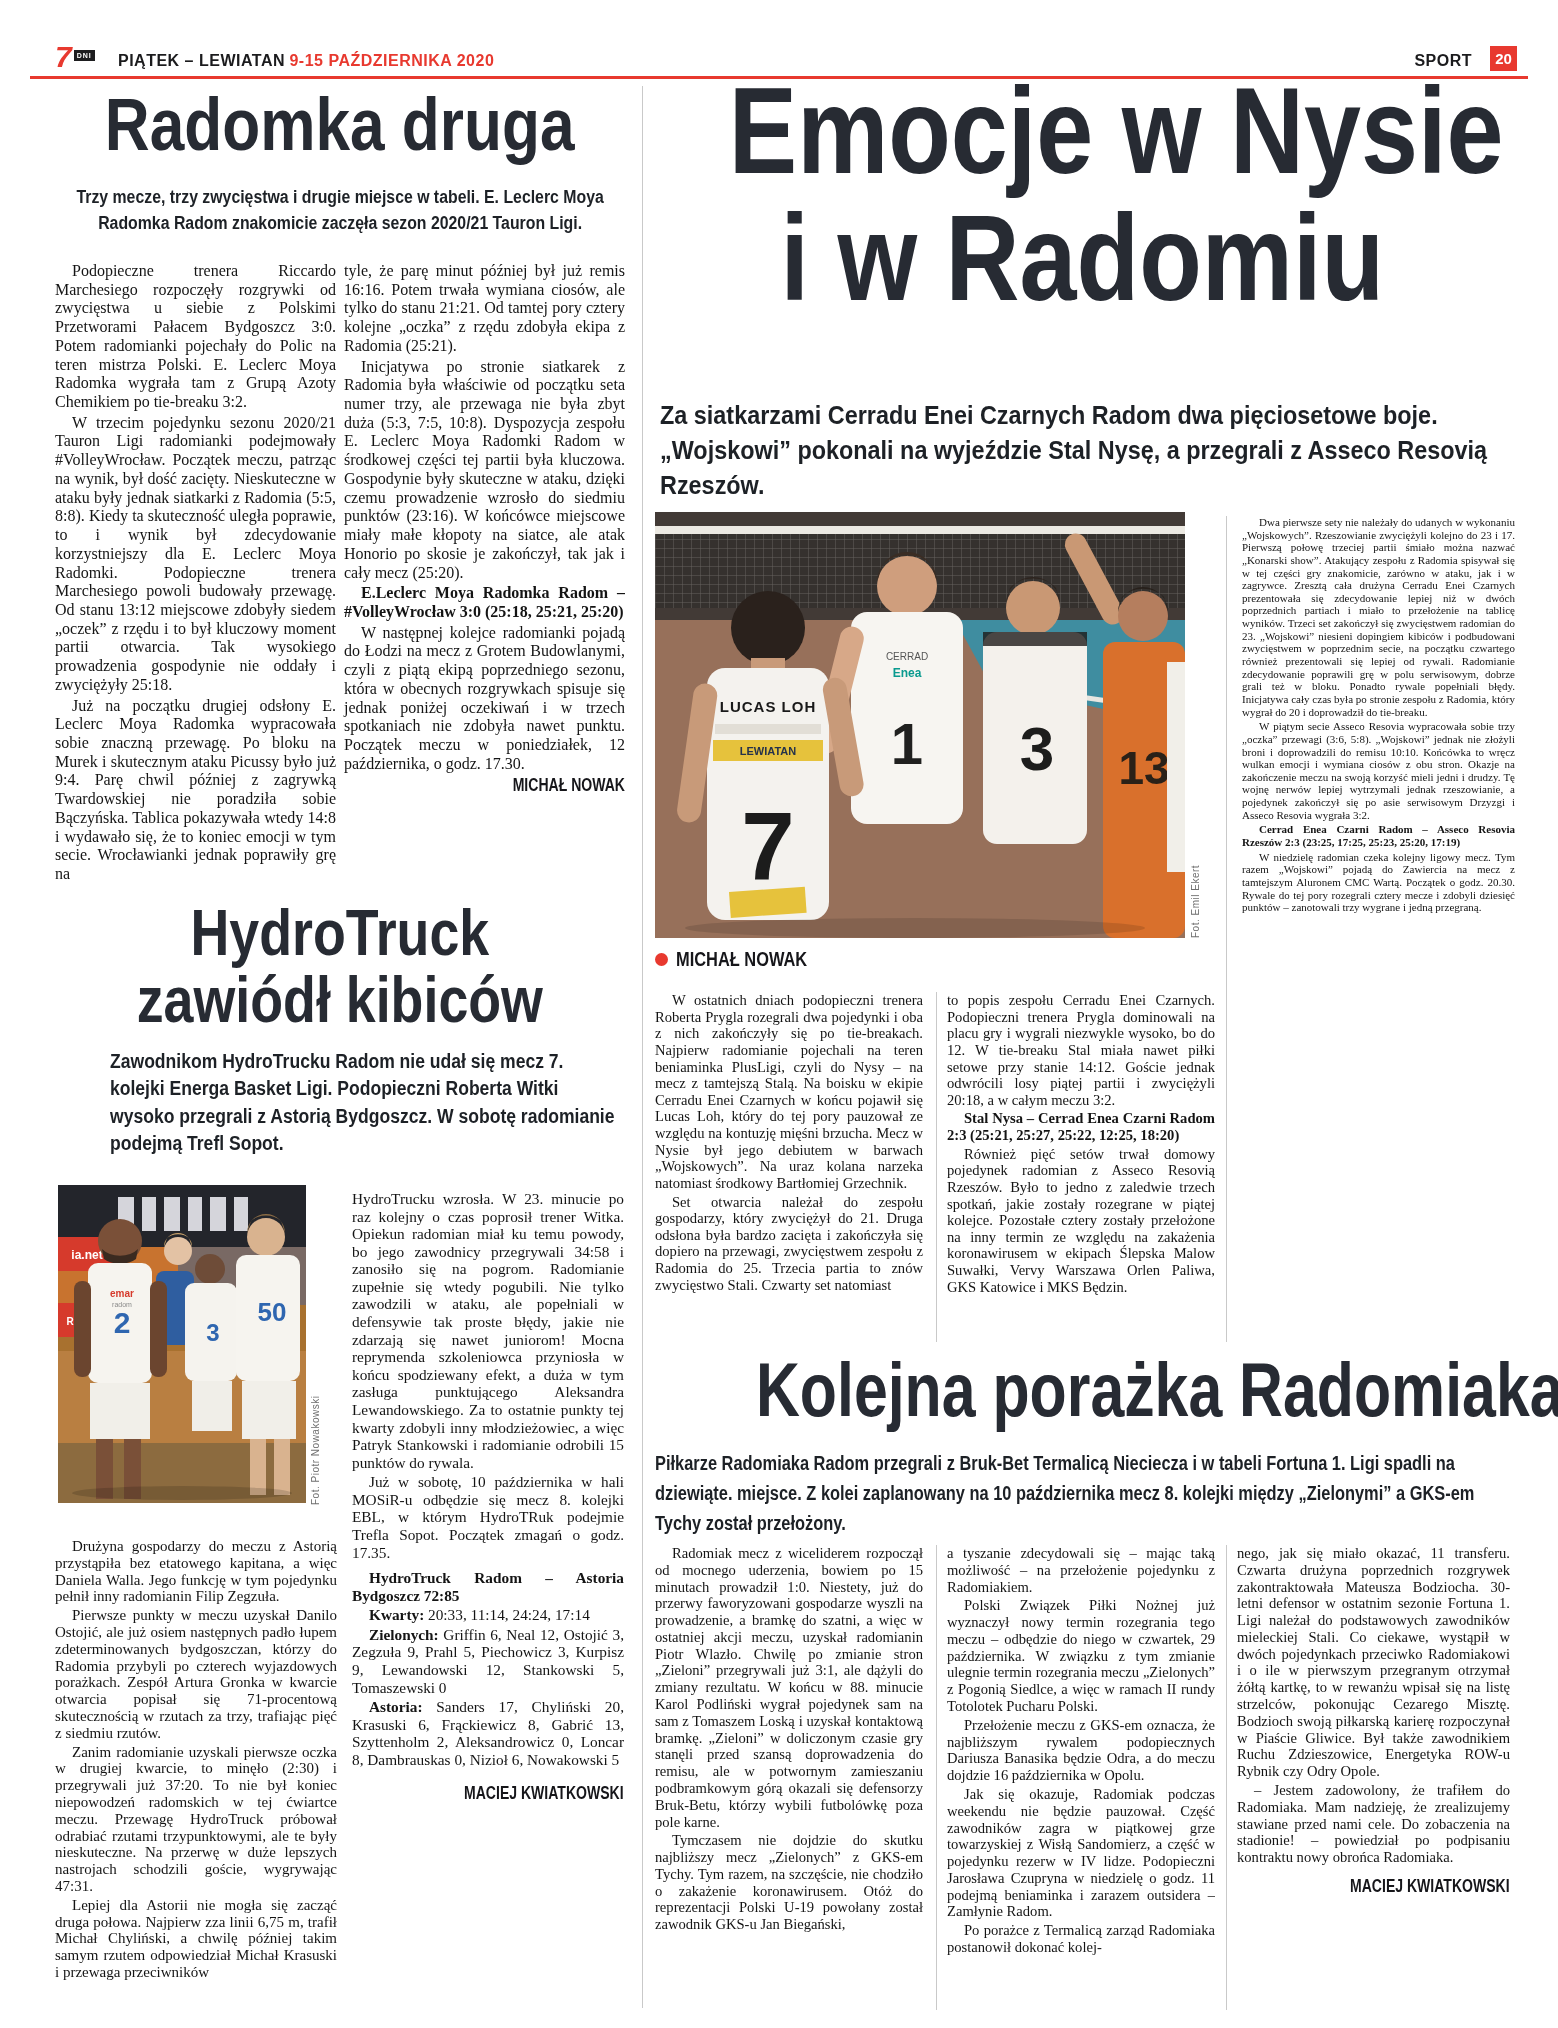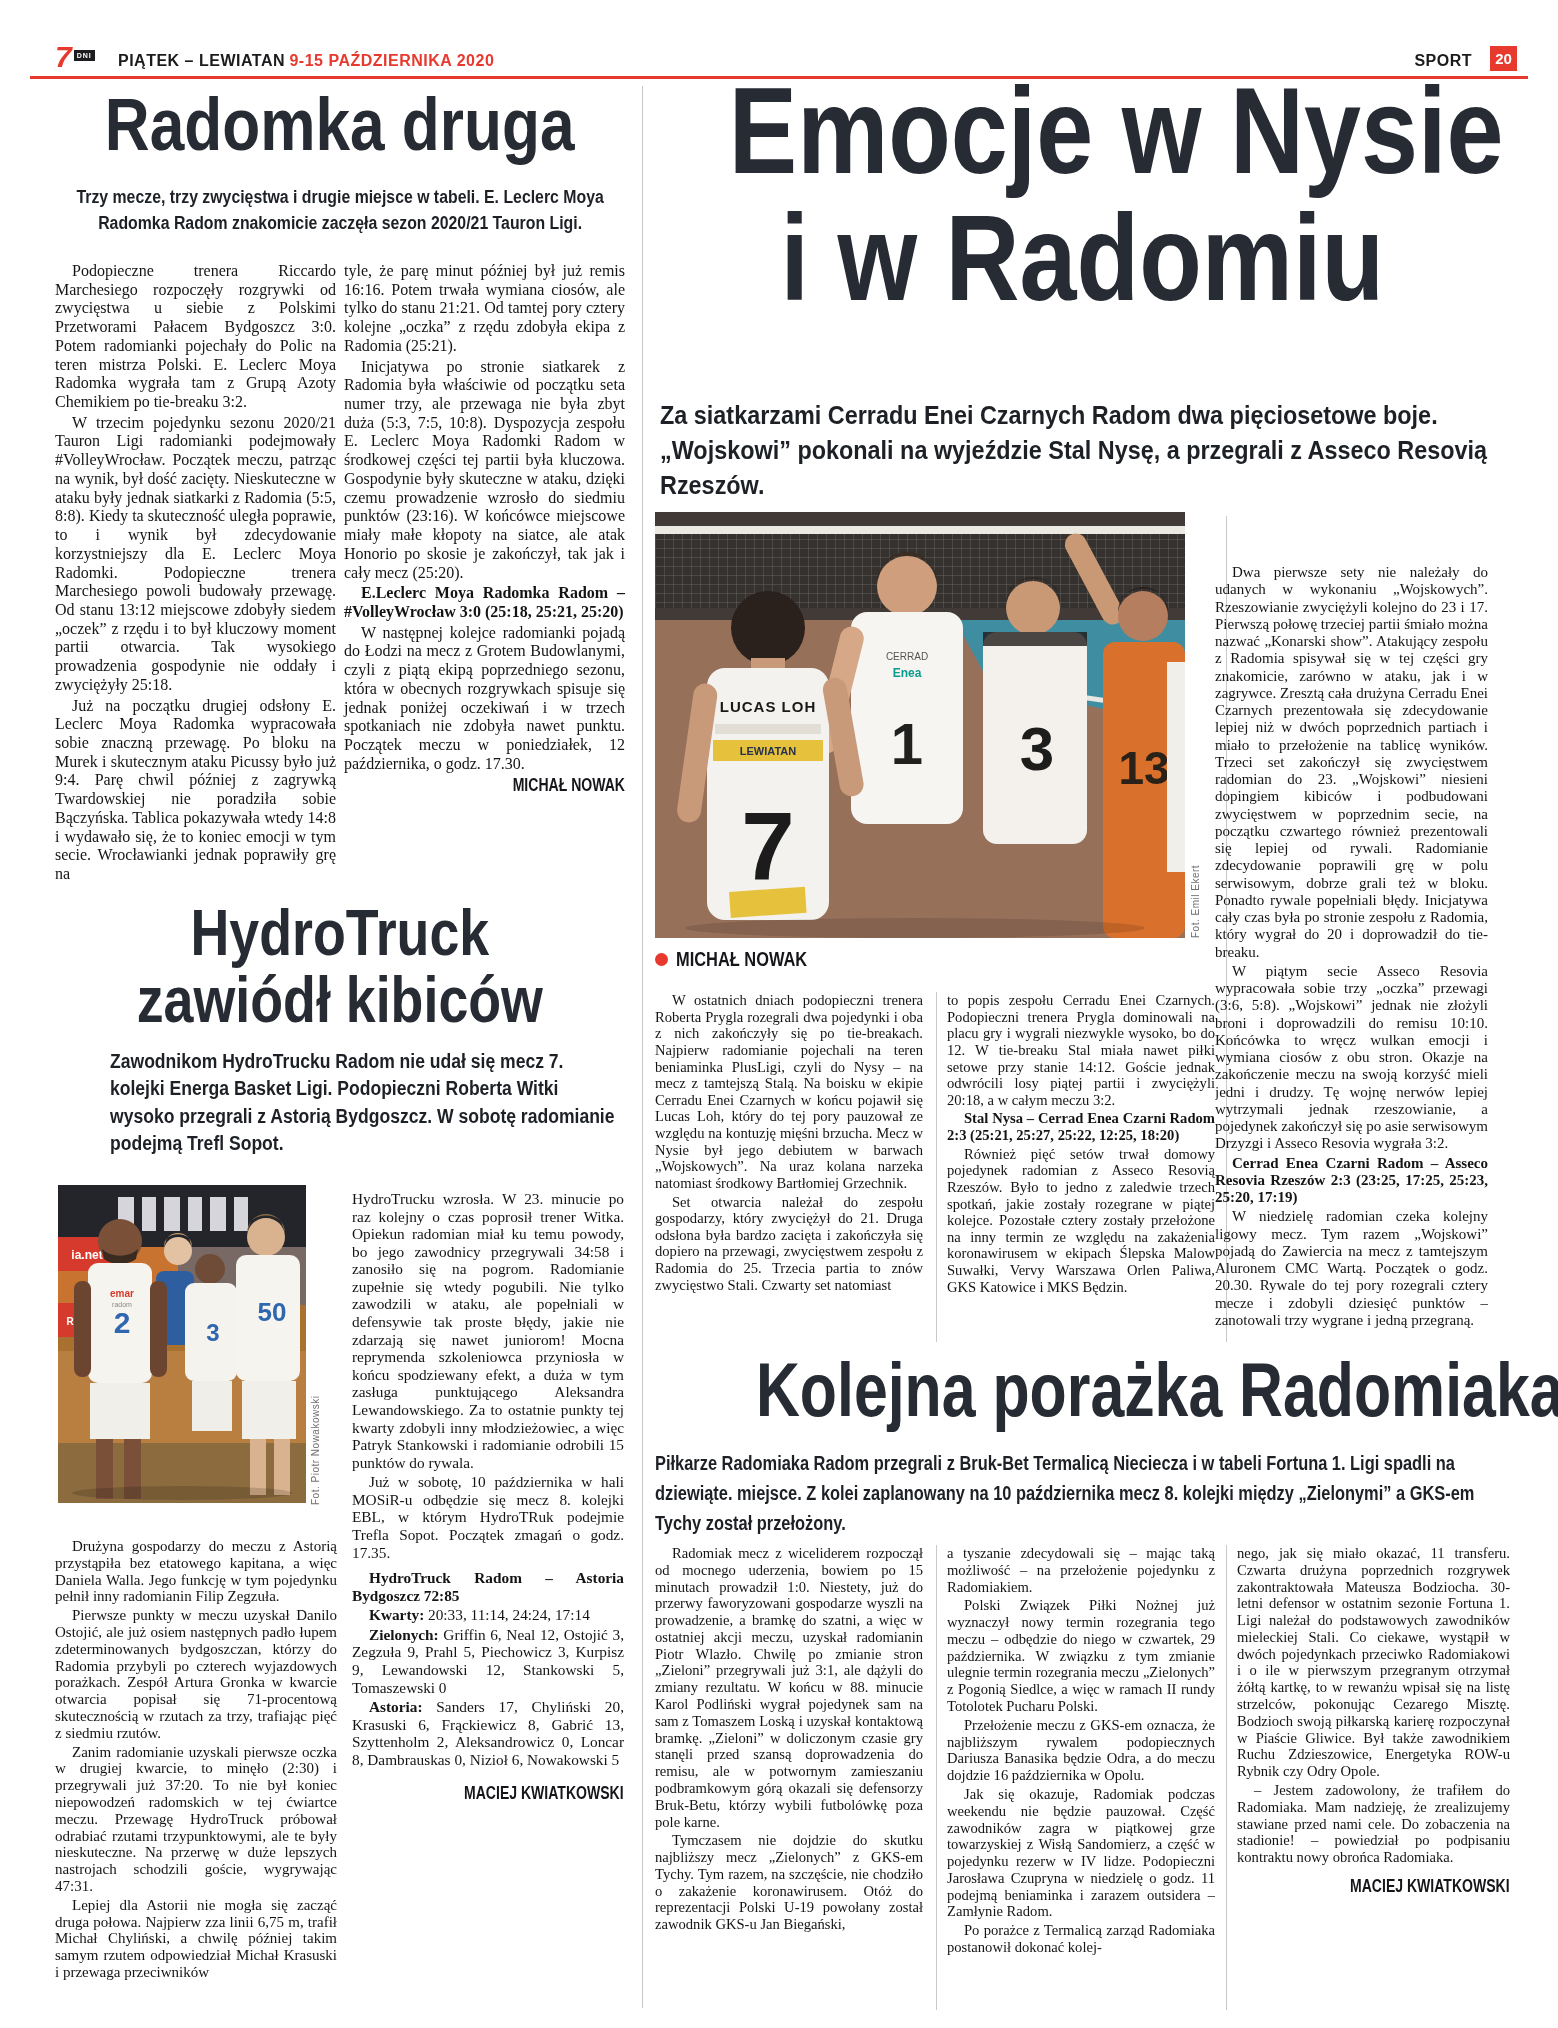--- a/index.html
+++ b/index.html
@@ -140,21 +140,21 @@
     <p>W ostatnich dniach podopieczni trenera Roberta Prygla rozegrali dwa pojedynki i oba z nich zakończyły się po tie-breakach. Najpierw radomianie pojechali na teren beniaminka PlusLigi, czyli do Nysy – na mecz z tamtejszą Stalą. Na boisku w ekipie Cerradu Enei Czarnych w końcu pojawił się Lucas Loh, który do tej pory pauzował ze względu na kontuzję mięśni brzucha. Mecz w Nysie był jego debiutem w barwach „Wojskowych”. Na uraz kolana narzeka natomiast środkowy Bartłomiej Grzechnik.</p>
     <p>Set otwarcia należał do zespołu gospodarzy, który zwyciężył do 21. Druga odsłona była bardzo zacięta i zakończyła się dopiero na przewagi, zwycięstwem zespołu z Radomia do 25. Trzecia partia to znów zwycięstwo Stali. Czwarty set natomiast</p>
   </div>
   <div class="vrule" style="left:936px;top:992px;height:350px;"></div>
   <div class="abs serif" style="left:947px;top:992px;width:268px;height:350px;overflow:hidden;font-size:14.6px;line-height:1.14;">
     <p class="cont">to popis zespołu Cerradu Enei Czarnych. Podopieczni trenera Prygla dominowali na placu gry i wygrali niezwykle wysoko, bo do 12. W tie-breaku Stal miała nawet piłki setowe przy stanie 14:12. Goście jednak odwrócili losy piątej partii i zwyciężyli 20:18, a w całym meczu 3:2.</p>
     <p class="result">Stal Nysa – Cerrad Enea Czarni Radom 2:3 (25:21, 25:27, 25:22, 12:25, 18:20)</p>
     <p>Również pięć setów trwał domowy pojedynek radomian z Asseco Resovią Rzeszów. Było to jedno z zaledwie trzech spotkań, jakie zostały rozegrane w piątej kolejce. Pozostałe cztery zostały przełożone na inny termin ze względu na zakażenia koronawirusem w ekipach Ślepska Malow Suwałki, Vervy Warszawa Orlen Paliwa, GKS Katowice i MKS Będzin.</p>
   </div>
   <div class="vrule" style="left:1226px;top:516px;height:826px;"></div>
-  <div class="abs serif" style="left:1215px;top:516px;width:273px;height:826px;overflow:hidden;font-size:15px;line-height:1.15;margin-top:48px;">
+  <div class="abs serif" style="left:1242px;top:516px;width:273px;height:826px;overflow:hidden;font-size:11px;line-height:1.15;">
     <p>Dwa pierwsze sety nie należały do udanych w wykonaniu „Wojskowych”. Rzeszowianie zwyciężyli kolejno do 23 i 17. Pierwszą połowę trzeciej partii śmiało można nazwać „Konarski show”. Atakujący zespołu z Radomia spisywał się w tej części gry znakomicie, zarówno w ataku, jak i w zagrywce. Zresztą cała drużyna Cerradu Enei Czarnych prezentowała się zdecydowanie lepiej niż w dwóch poprzednich partiach i miało to przełożenie na tablicę wyników. Trzeci set zakończył się zwycięstwem radomian do 23. „Wojskowi” niesieni dopingiem kibiców i podbudowani zwycięstwem w poprzednim secie, na początku czwartego również prezentowali się lepiej od rywali. Radomianie zdecydowanie poprawili grę w polu serwisowym, dobrze grali też w bloku. Ponadto rywale popełniali błędy. Inicjatywa cały czas była po stronie zespołu z Radomia, który wygrał do 20 i doprowadził do tie-breaku.</p>
     <p>W piątym secie Asseco Resovia wypracowała sobie trzy „oczka” przewagi (3:6, 5:8). „Wojskowi” jednak nie złożyli broni i doprowadzili do remisu 10:10. Końcówka to wręcz wulkan emocji i wymiana ciosów z obu stron. Okazje na zakończenie meczu na swoją korzyść mieli jedni i drudzy. Tę wojnę nerwów lepiej wytrzymali jednak rzeszowianie, a pojedynek zakończył się po asie serwisowym Drzyzgi i Asseco Resovia wygrała 3:2.</p>
     <p class="result">Cerrad Enea Czarni Radom – Asseco Resovia Rzeszów 2:3 (23:25, 17:25, 25:23, 25:20, 17:19)</p>
     <p>W niedzielę radomian czeka kolejny ligowy mecz. Tym razem „Wojskowi” pojadą do Zawiercia na mecz z tamtejszym Aluronem CMC Wartą. Początek o godz. 20.30. Rywale do tej pory rozegrali cztery mecze i zdobyli dziesięć punktów – zanotowali trzy wygrane i jedną przegraną.</p>
   </div>
 
   <div class="abs headline" style="left:55px;top:900px;width:570px;font-size:64px;line-height:1.05;">
     <span class="cond">HydroTruck</span><br>
     <span class="cond">zawiódł kibiców</span>
   </div>

